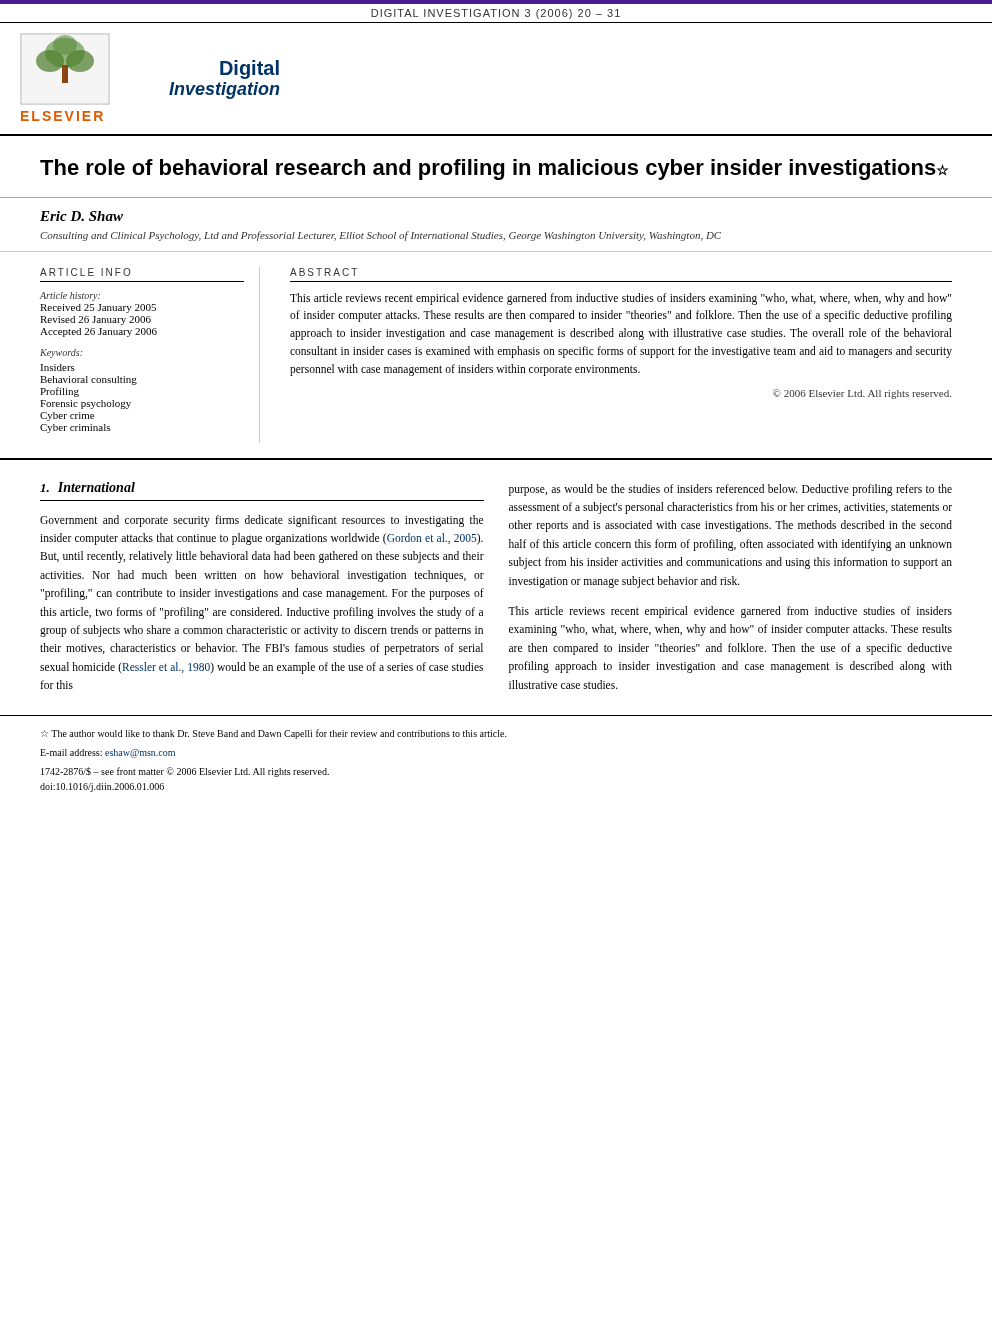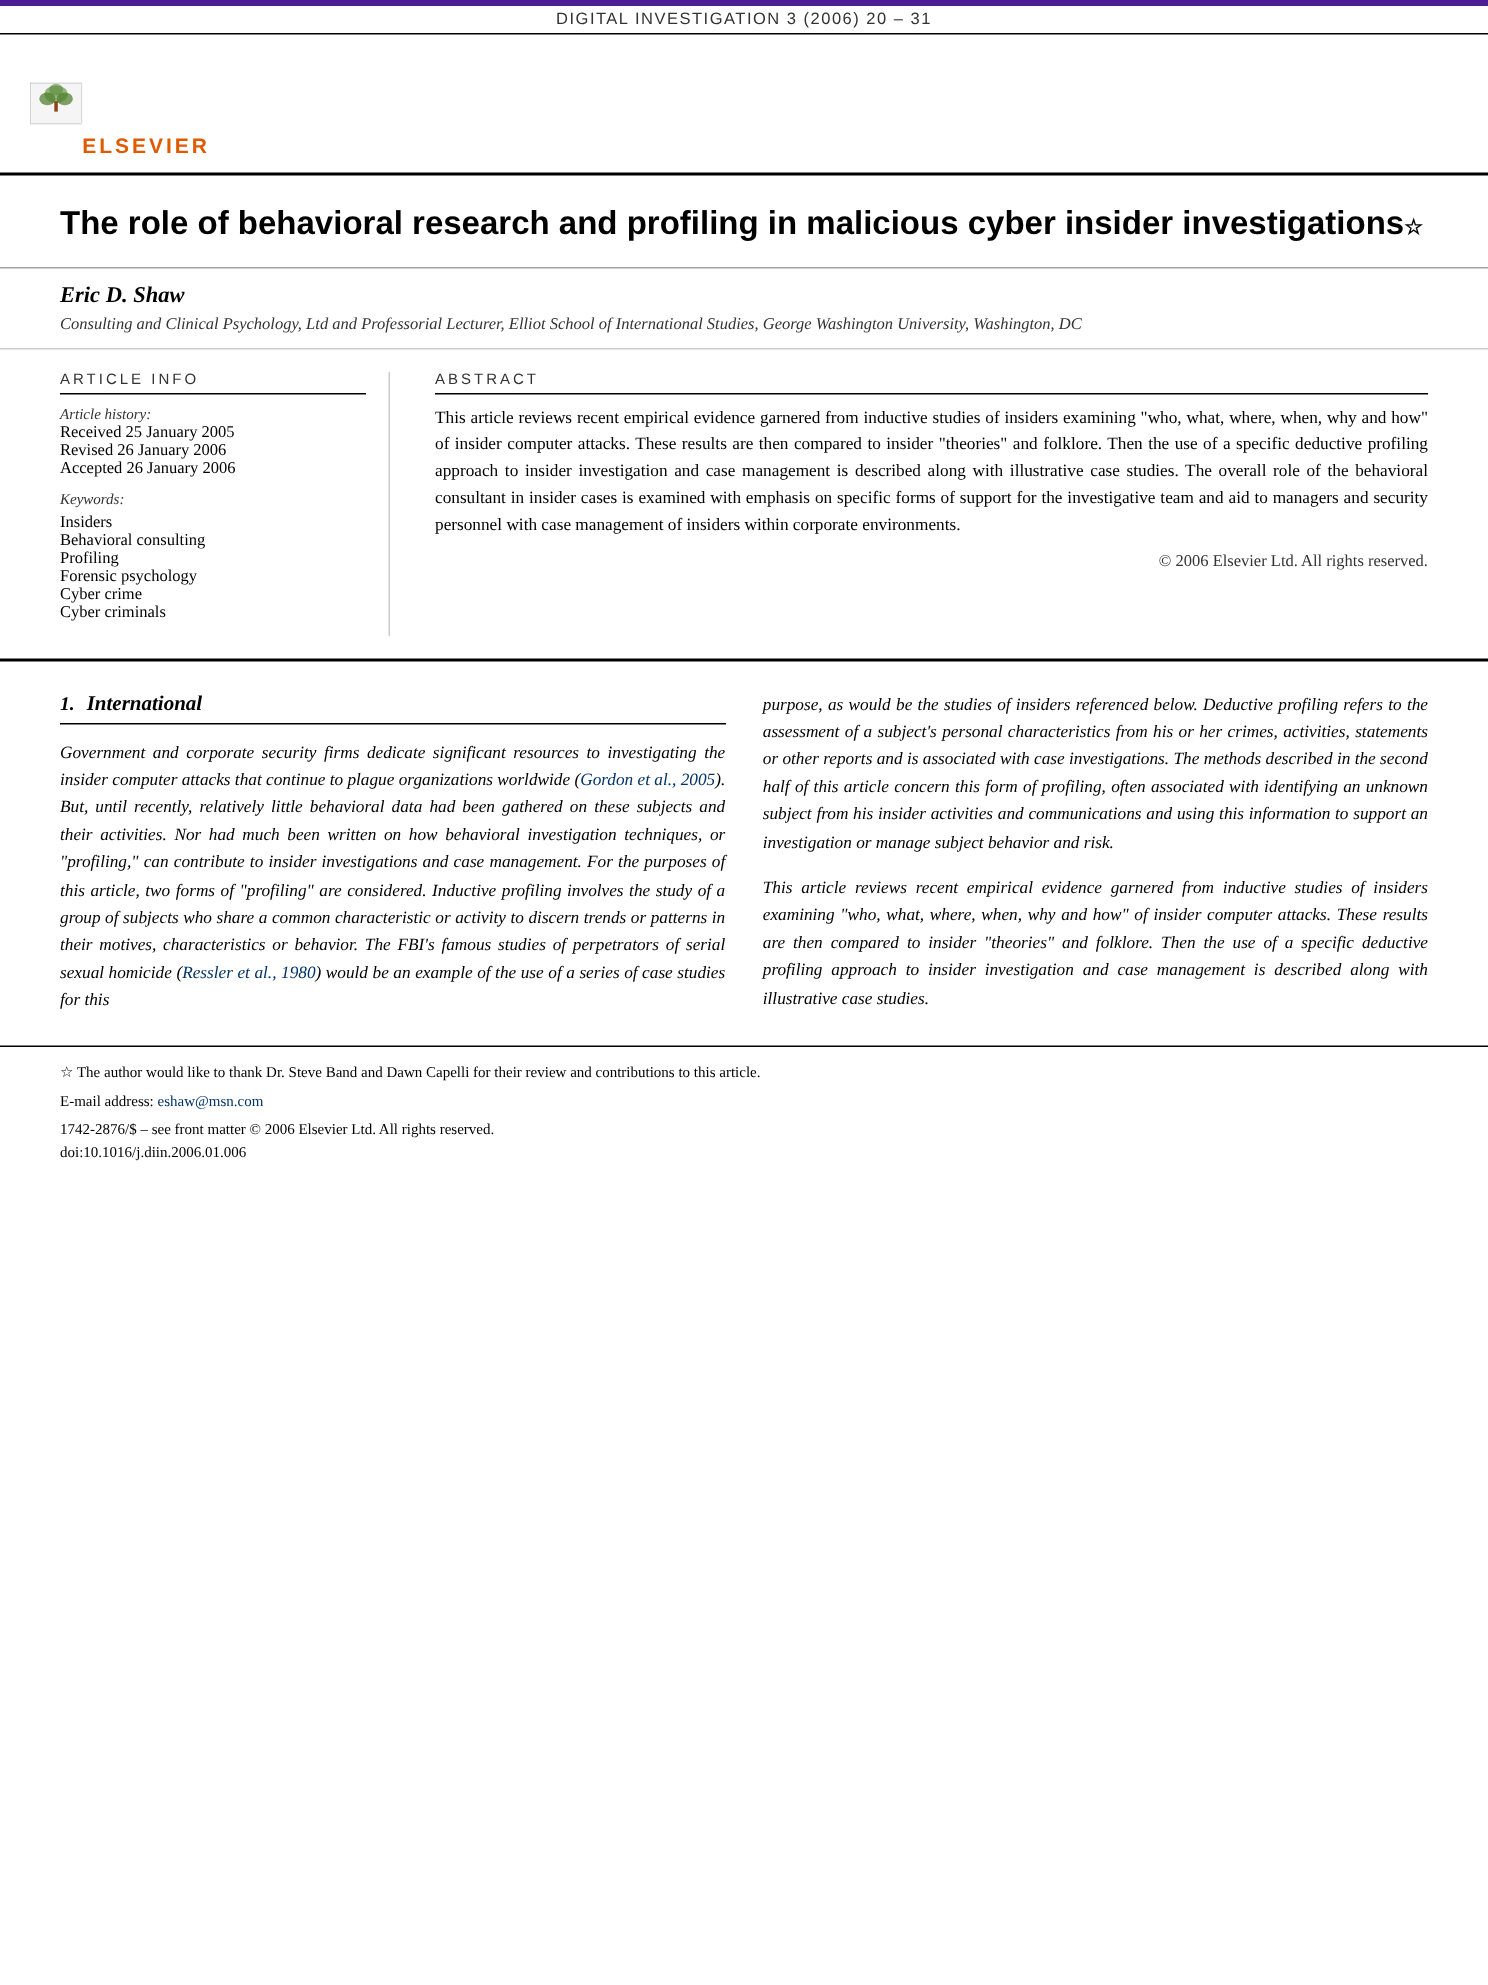--- a/index.html
+++ b/index.html
@@ -29,21 +29,22 @@
       align-items: center;
       padding: 10px 20px;
       border-bottom: 2px solid #000;
       gap: 10px;
     }
 
     .elsevier-logo {
       width: 120px;
       flex-shrink: 0;
       display: flex;
-      align-items: flex-end;
+      flex-direction: column;
+      align-items: flex-start;
     }
 
     .elsevier-wordmark {
       font-size: 14px;
       font-family: Arial, sans-serif;
       font-weight: bold;
       color: #e05a00;
       letter-spacing: 2px;
       margin-top: 3px;
     }
@@ -237,21 +238,20 @@
       font-size: 14px;
       font-weight: bold;
       font-style: italic;
       color: #000;
     }
 
     .body-text {
       font-size: 11.5px;
       line-height: 1.6;
       text-align: justify;
-      font-style: italic;
     }
 
     .ref-link {
       color: #003366;
     }
 
     
     .footer-section {
       padding: 10px 40px;
       border-top: 1px solid #000;
@@ -296,20 +296,24 @@
       <ellipse cx="60" cy="28" rx="14" ry="11" fill="#4a7a2a" opacity="0.7"></ellipse>
       <rect x="42" y="32" width="6" height="18" fill="#8B4513"></rect>
       <ellipse cx="45" cy="12" rx="12" ry="10" fill="#5a8a3a" opacity="0.6"></ellipse>
 
       <rect x="1" y="1" width="88" height="70" fill="none" stroke="#999" stroke-width="0.5"></rect>
     </svg>
     <div class="elsevier-wordmark">ELSEVIER</div>
   </div>
 
 
+  <div class="digital-investigation-logo">
+    <div class="di-title">Digital</div>
+    <div style="font-size:18px; font-weight:bold; color:#003366; font-family:Arial,sans-serif; font-style:italic;">Investigation</div>
+  </div>
 
 </div>
 
 <div class="article-title-section">
   <div class="article-title">
     <span>The role of behavioral research and profiling in malicious cyber insider investigations</span><span class="star-note">☆</span>
   </div>
 </div>
 
 <div class="author-section">

